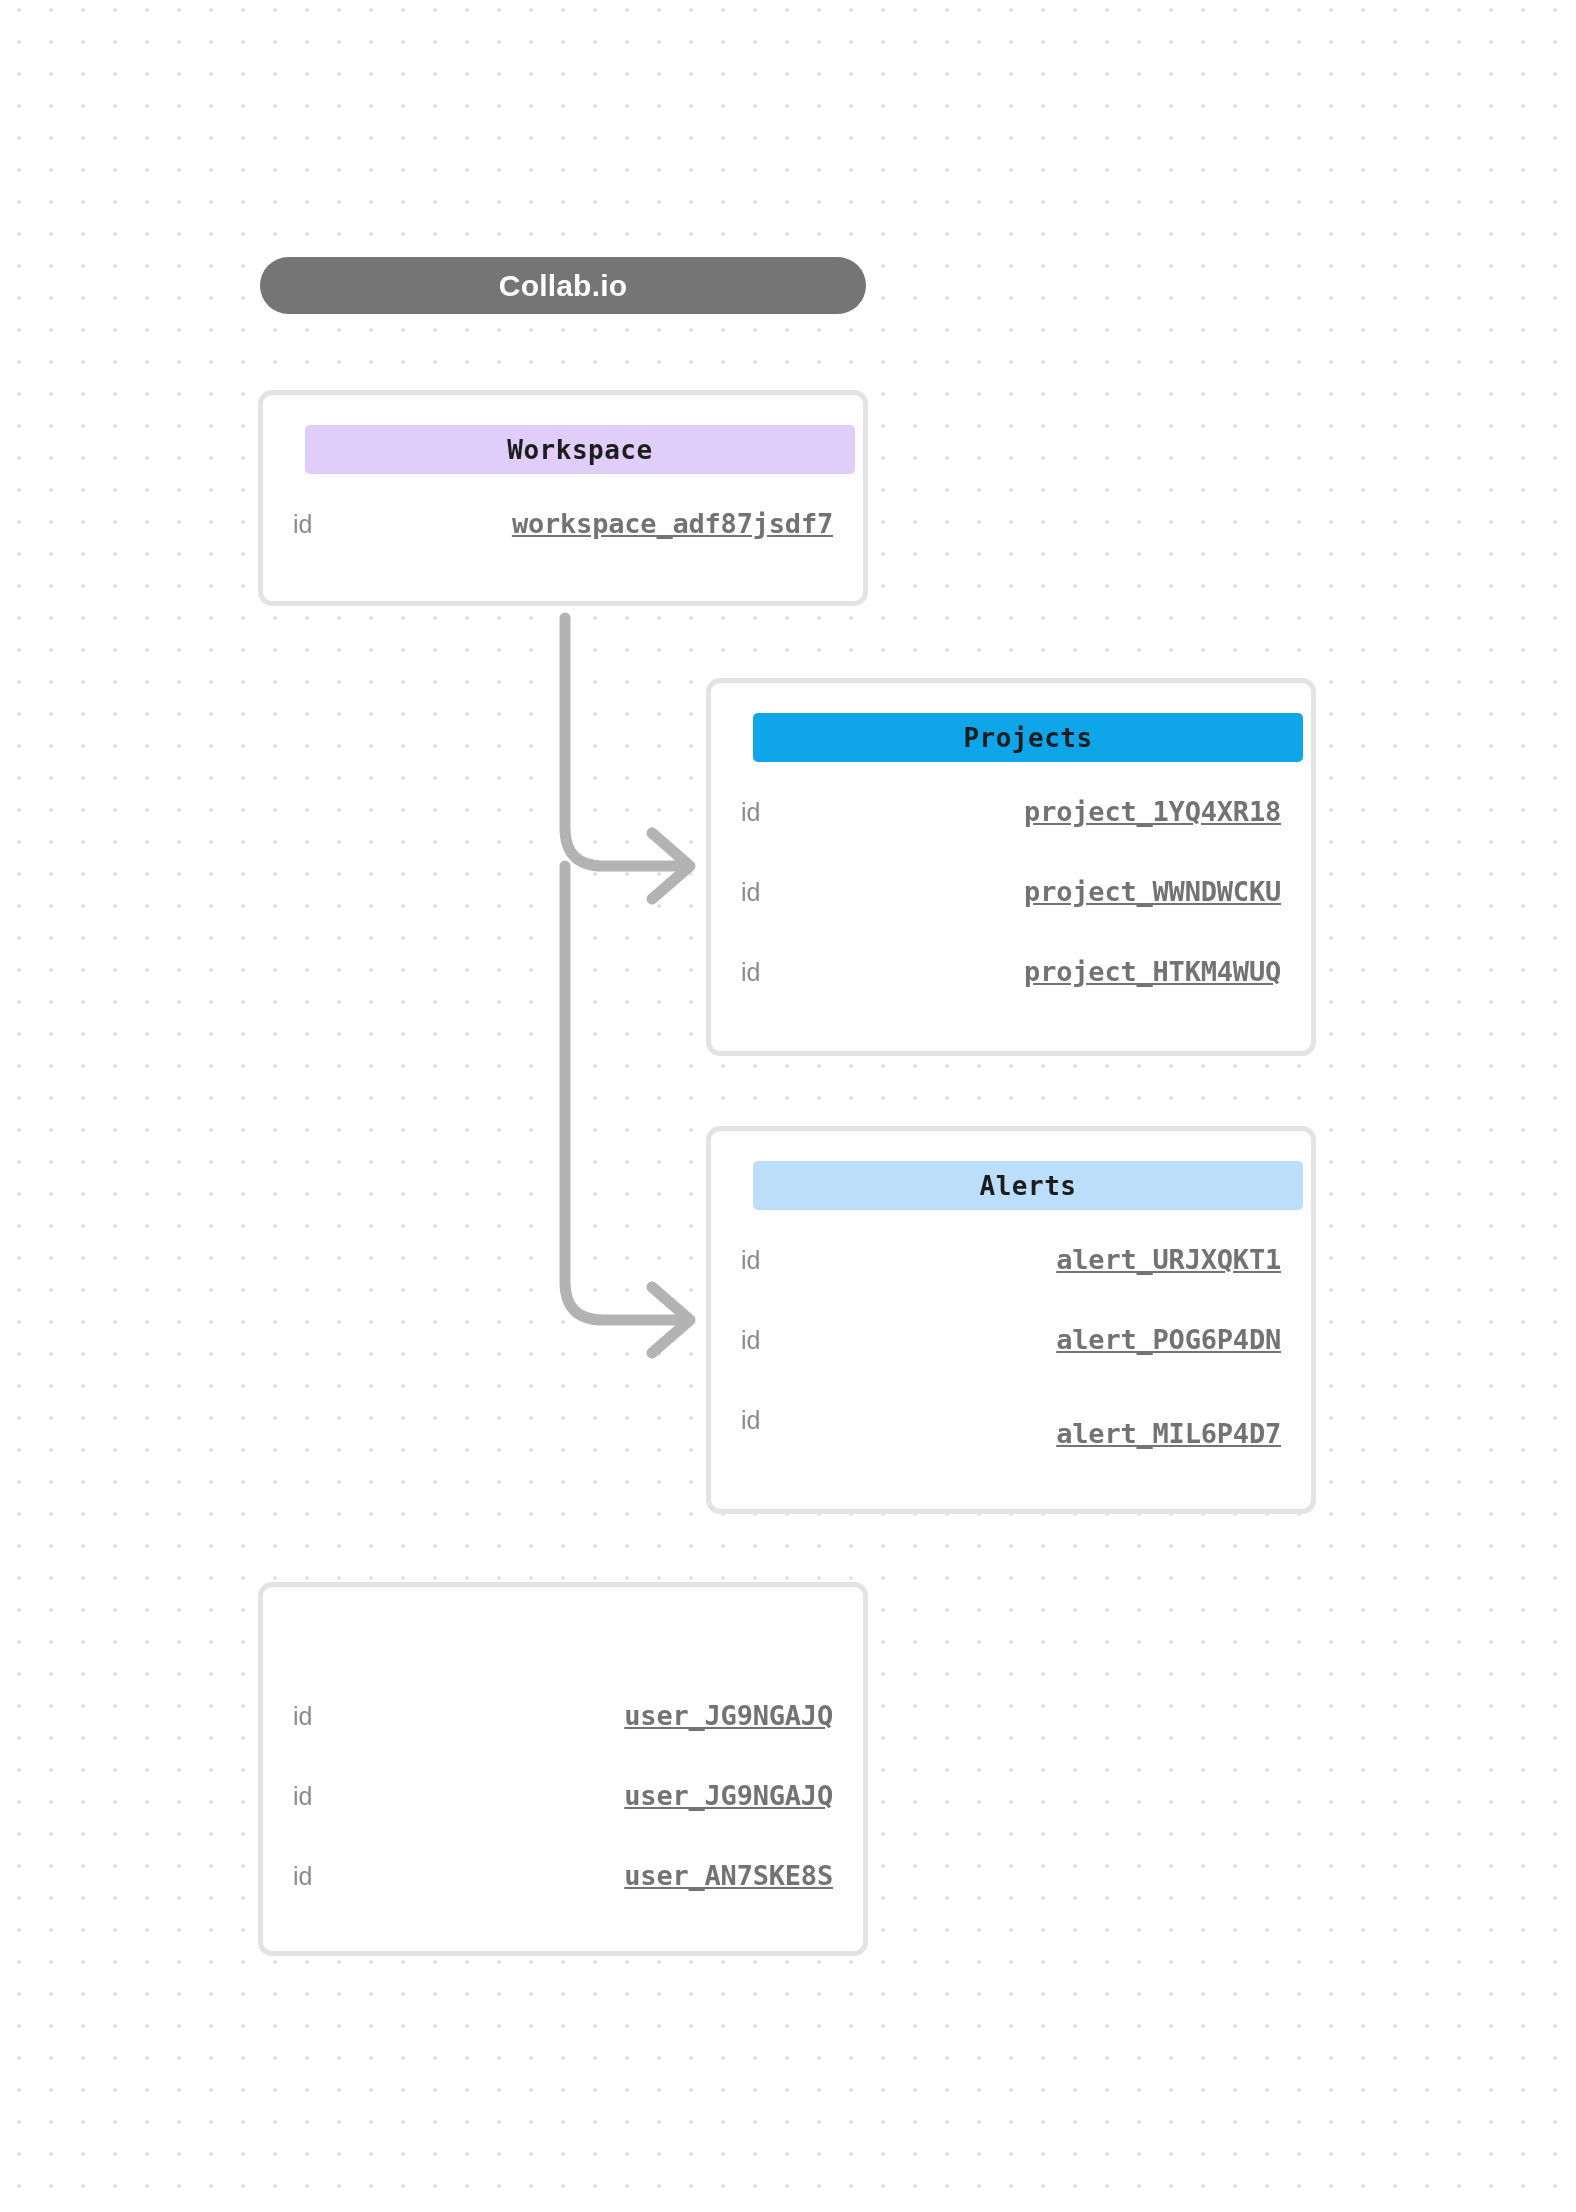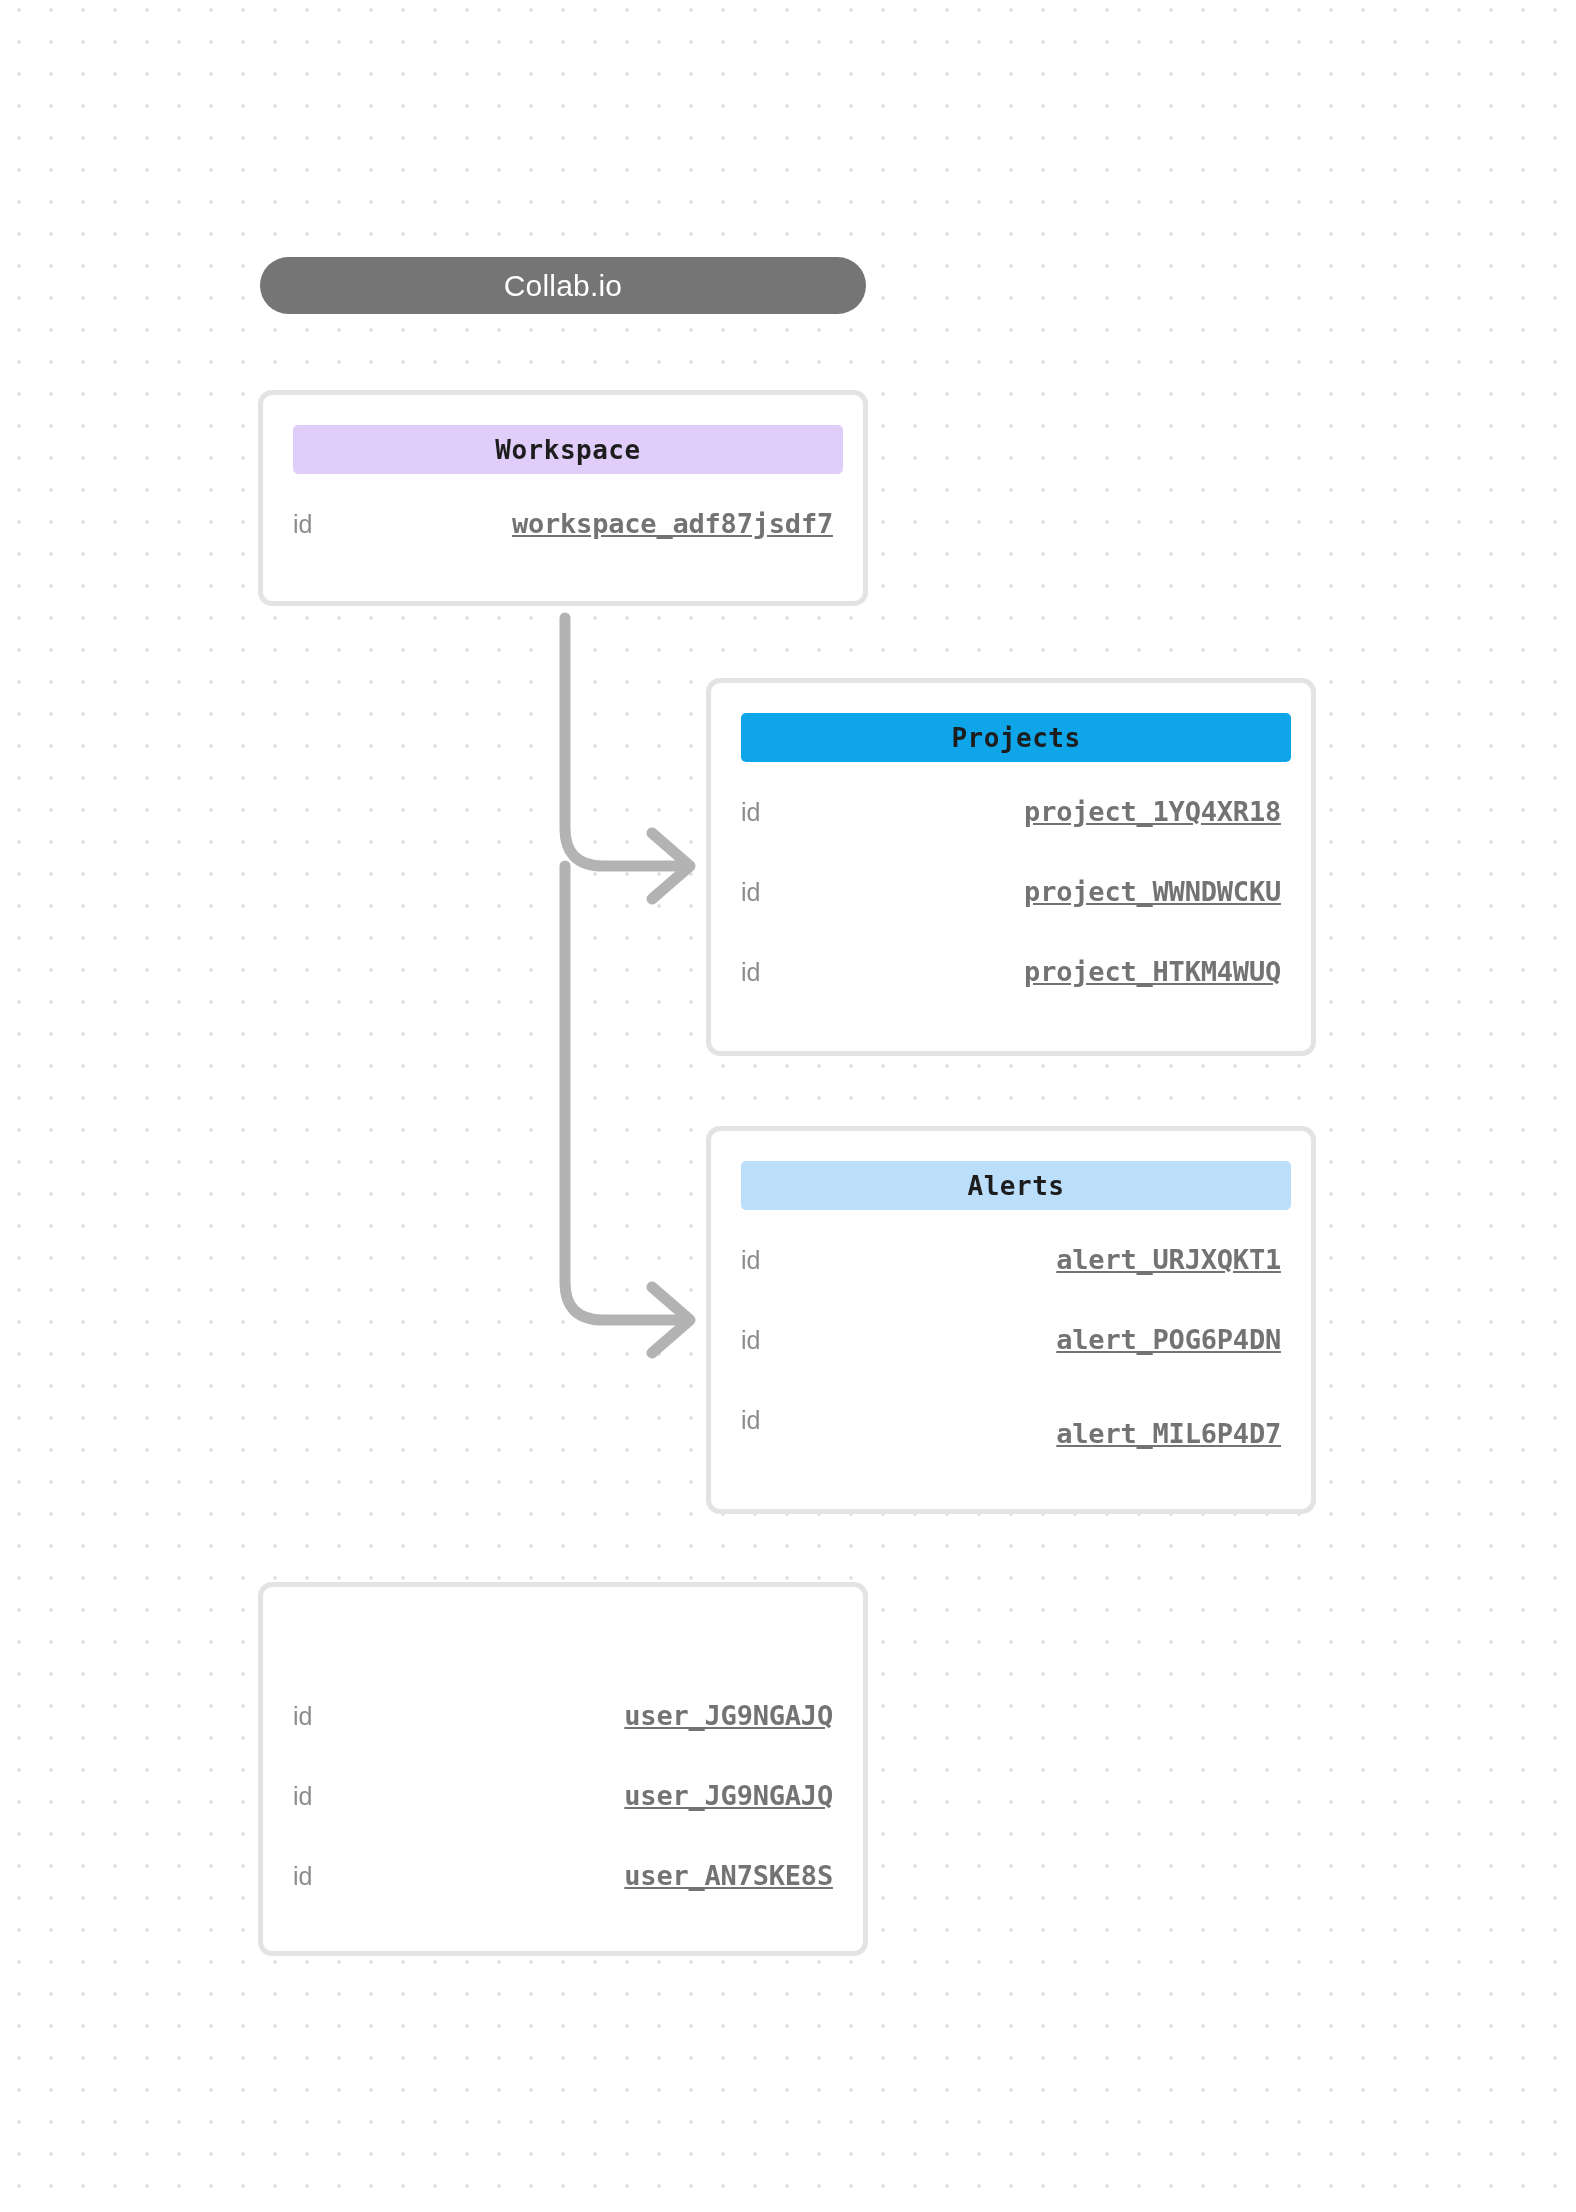--- a/index.html
+++ b/index.html
@@ -45,36 +45,36 @@
     border-radius: 29px;
     background: #757575;
     display: flex;
     align-items: center;
     justify-content: center;
   }
   .title-pill-label {
     color: #ffffff;
     font-family: "Liberation Sans", sans-serif;
     font-size: 30px;
-    font-weight: 400;
+    font-weight: 700;
     letter-spacing: 0.2px;
     line-height: 1;
   }
 
   
   .card {
     position: absolute;
     box-sizing: border-box;
     background: #ffffff;
     border: 5px solid #e3e3e3;
     border-radius: 14px;
   }
   .card-header {
     position: absolute;
-    left: 30px;
+    left: 42px;
     top: 30px;
     height: 49px;
     border-radius: 5px;
     display: flex;
     align-items: center;
     justify-content: center;
   }
   .card-header-label {
     font-family: "DejaVu Sans Mono", "Liberation Mono", monospace;
     font-size: 26px;

